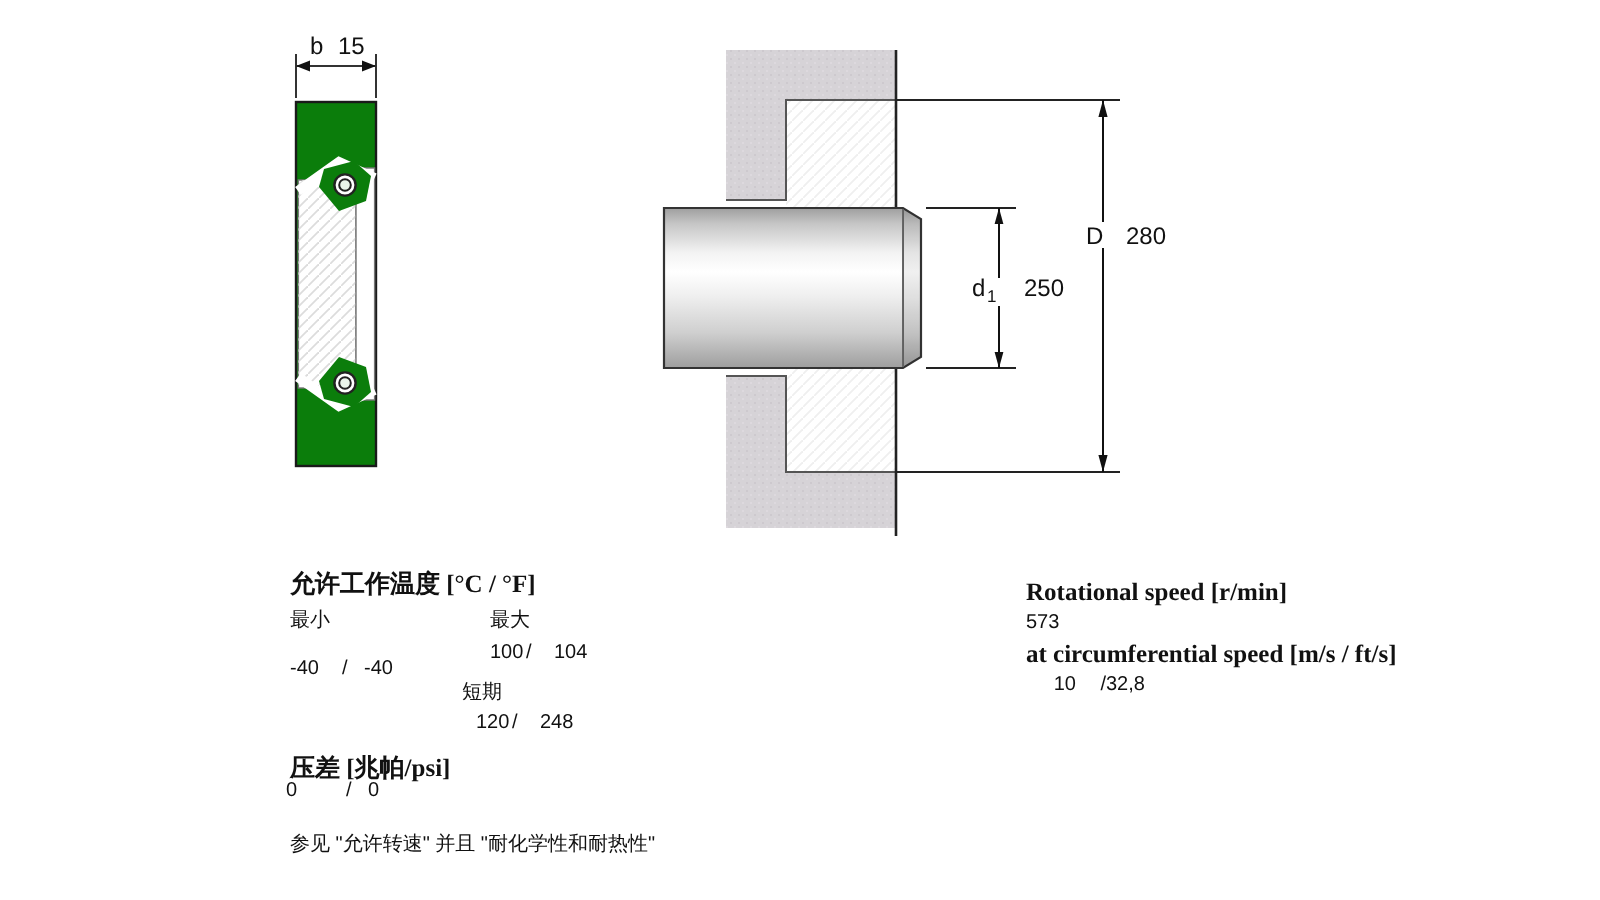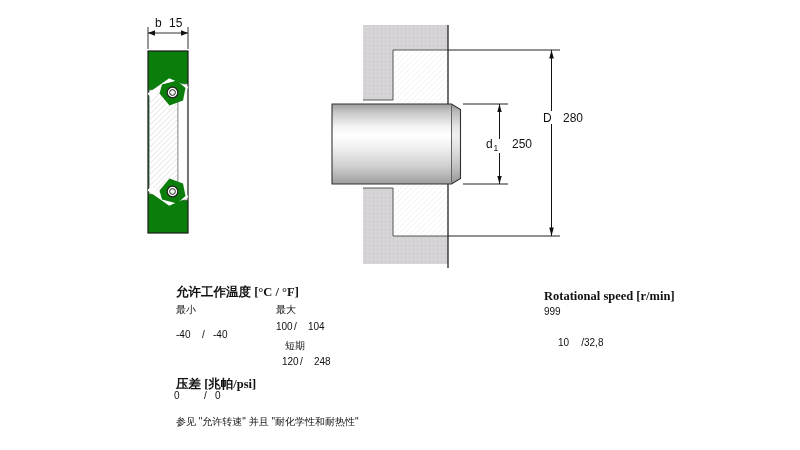--- a/index.html
+++ b/index.html
@@ -1,20 +1,20 @@
 <!DOCTYPE html>
 <html><head>
 <meta charset="utf-8">
 <style>
   html,body{margin:0;padding:0;background:#fff;}
   .page{position:relative;width:702px;height:450px;background:#ffffff;overflow:hidden;
         font-family:"Liberation Sans",sans-serif;color:#111;}
   svg{position:absolute;left:0;top:0;}
   .dimtext{font-family:"Liberation Sans",sans-serif;font-size:12px;fill:#111;}
-  .abs{position:absolute;white-space:nowrap;margin-left:31px;}
+  .abs{position:absolute;white-space:nowrap;}
   .hd-cjk{font-family:"Liberation Serif",serif;font-weight:bold;font-size:12.5px;}
   .hd-en{font-family:"Liberation Serif",serif;font-weight:bold;font-size:12.5px;text-align:right;}
   .body-txt{font-size:10px;}
   .vrow span{display:inline-block;}
   .v1a{width:26px;} .v1b{width:11px;}
   .v2a{width:18px;} .v2b{width:14px;}
   .v3a{width:30px;} .v3b{width:11px;}
   .v4a{width:25px;} .v4b{width:15px;}
   .colmin{display:inline-block;width:100px;}
 </style>
@@ -113,33 +113,34 @@
   </div>
 
   <div class="abs body-txt vrow" style="left:145px;top:329px;">
     <span class="v1a">-40</span><span class="v1b">/</span><span>-40</span>
   </div>
 
   <div class="abs body-txt vrow" style="left:245px;top:321px;">
     <span class="v2a">100</span><span class="v2b">/</span><span>104</span>
   </div>
 
-  <div class="abs body-txt" style="left:254px;top:339px;">短期</div>
+  <div class="abs body-txt" style="left:231px;top:339px;">短期</div>
 
-  <div class="abs body-txt vrow" style="left:251px;top:356px;">
+  <div class="abs body-txt vrow" style="left:238px;top:356px;">
     <span class="v2a">120</span><span class="v2b">/</span><span>248</span>
   </div>
 
   <div class="abs hd-cjk" style="left:145px;top:376px;">压差 [兆帕/psi]</div>
 
   <div class="abs body-txt vrow" style="left:143px;top:390px;">
     <span class="v3a">0</span><span class="v3b">/</span><span>0</span>
   </div>
 
   <div class="abs body-txt" style="left:145px;top:415px;">参见 "允许转速" 并且 "耐化学性和耐热性"</div>
 
   <div class="abs hd-en" style="left:513px;top:289px;">Rotational speed [r/min]</div>
-  <div class="abs body-txt" style="left:513px;top:306px;">999</div>
+  <div class="abs body-txt" style="left:513px;top:306px;">573</div>
+  <div class="abs hd-en" style="left:513px;top:320px;">at circumferential speed [m/s / ft/s]</div>
   <div class="abs body-txt vrow" style="left:513px;top:337px;text-align:right;">
     <span class="v4a">10</span><span class="v4b">/</span><span>32,8</span>
   </div>
 
 </div>
 
 </body></html>

